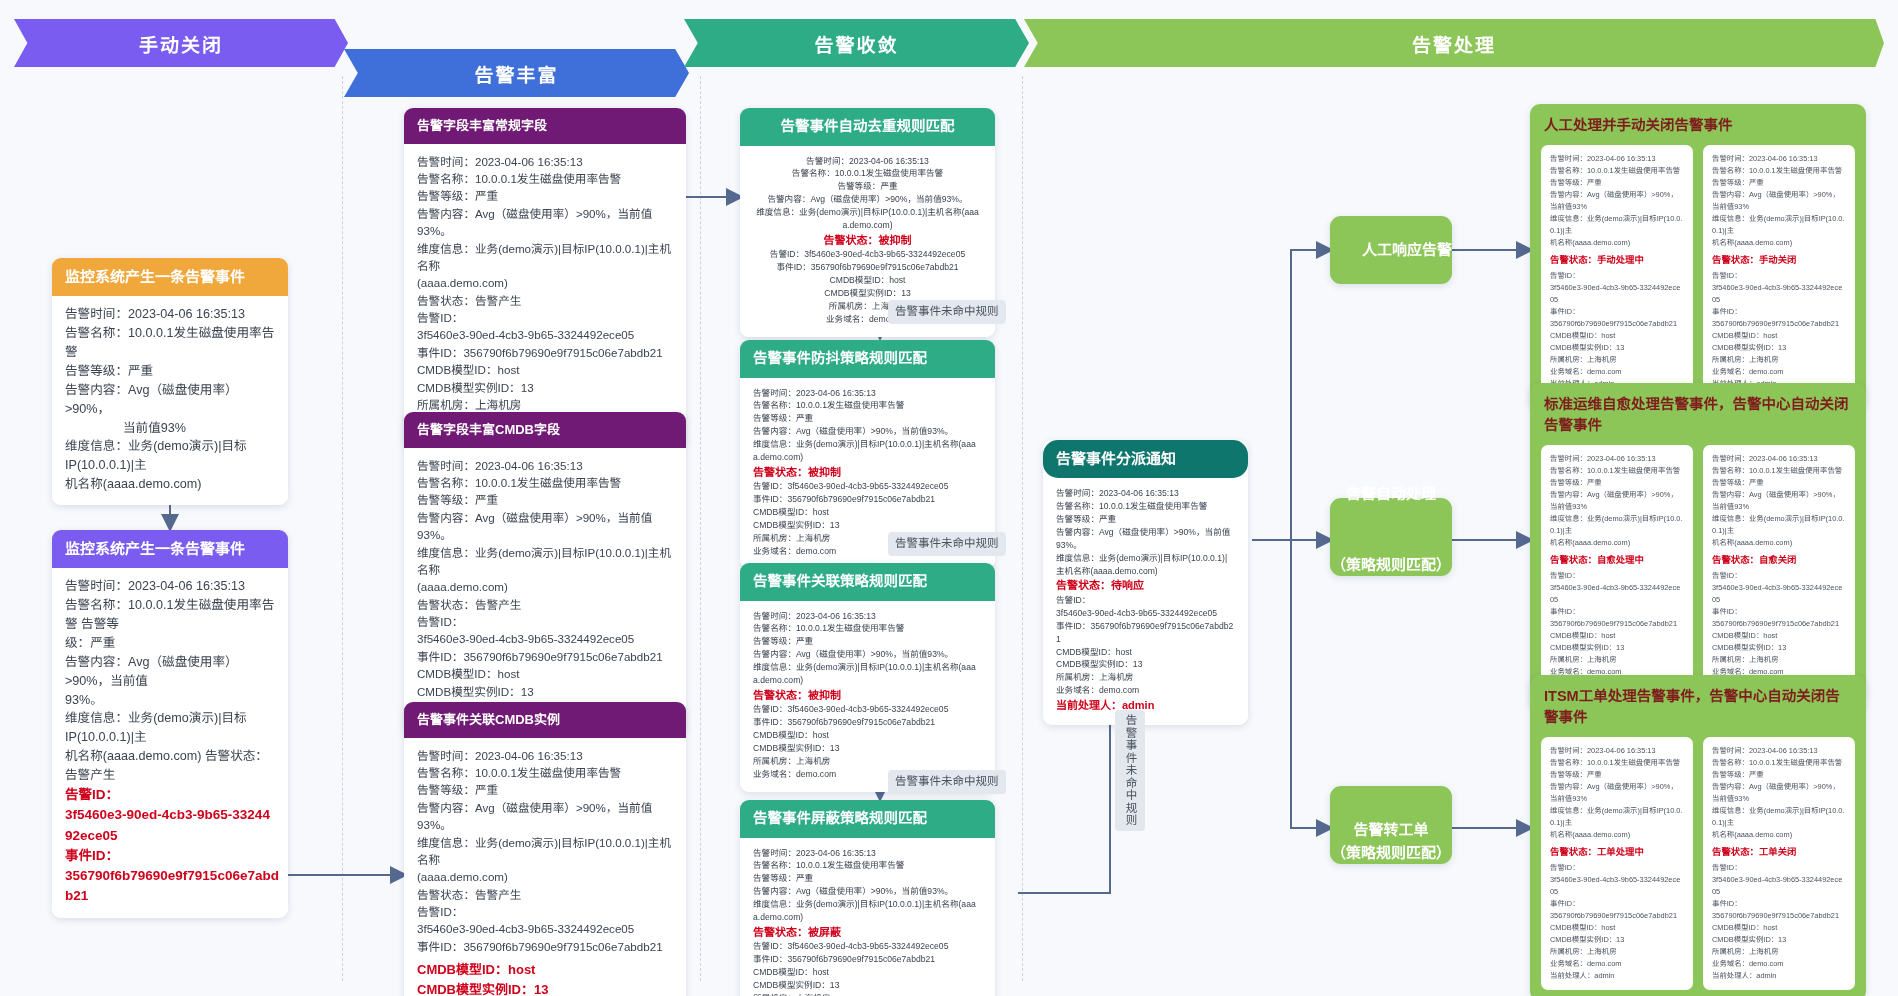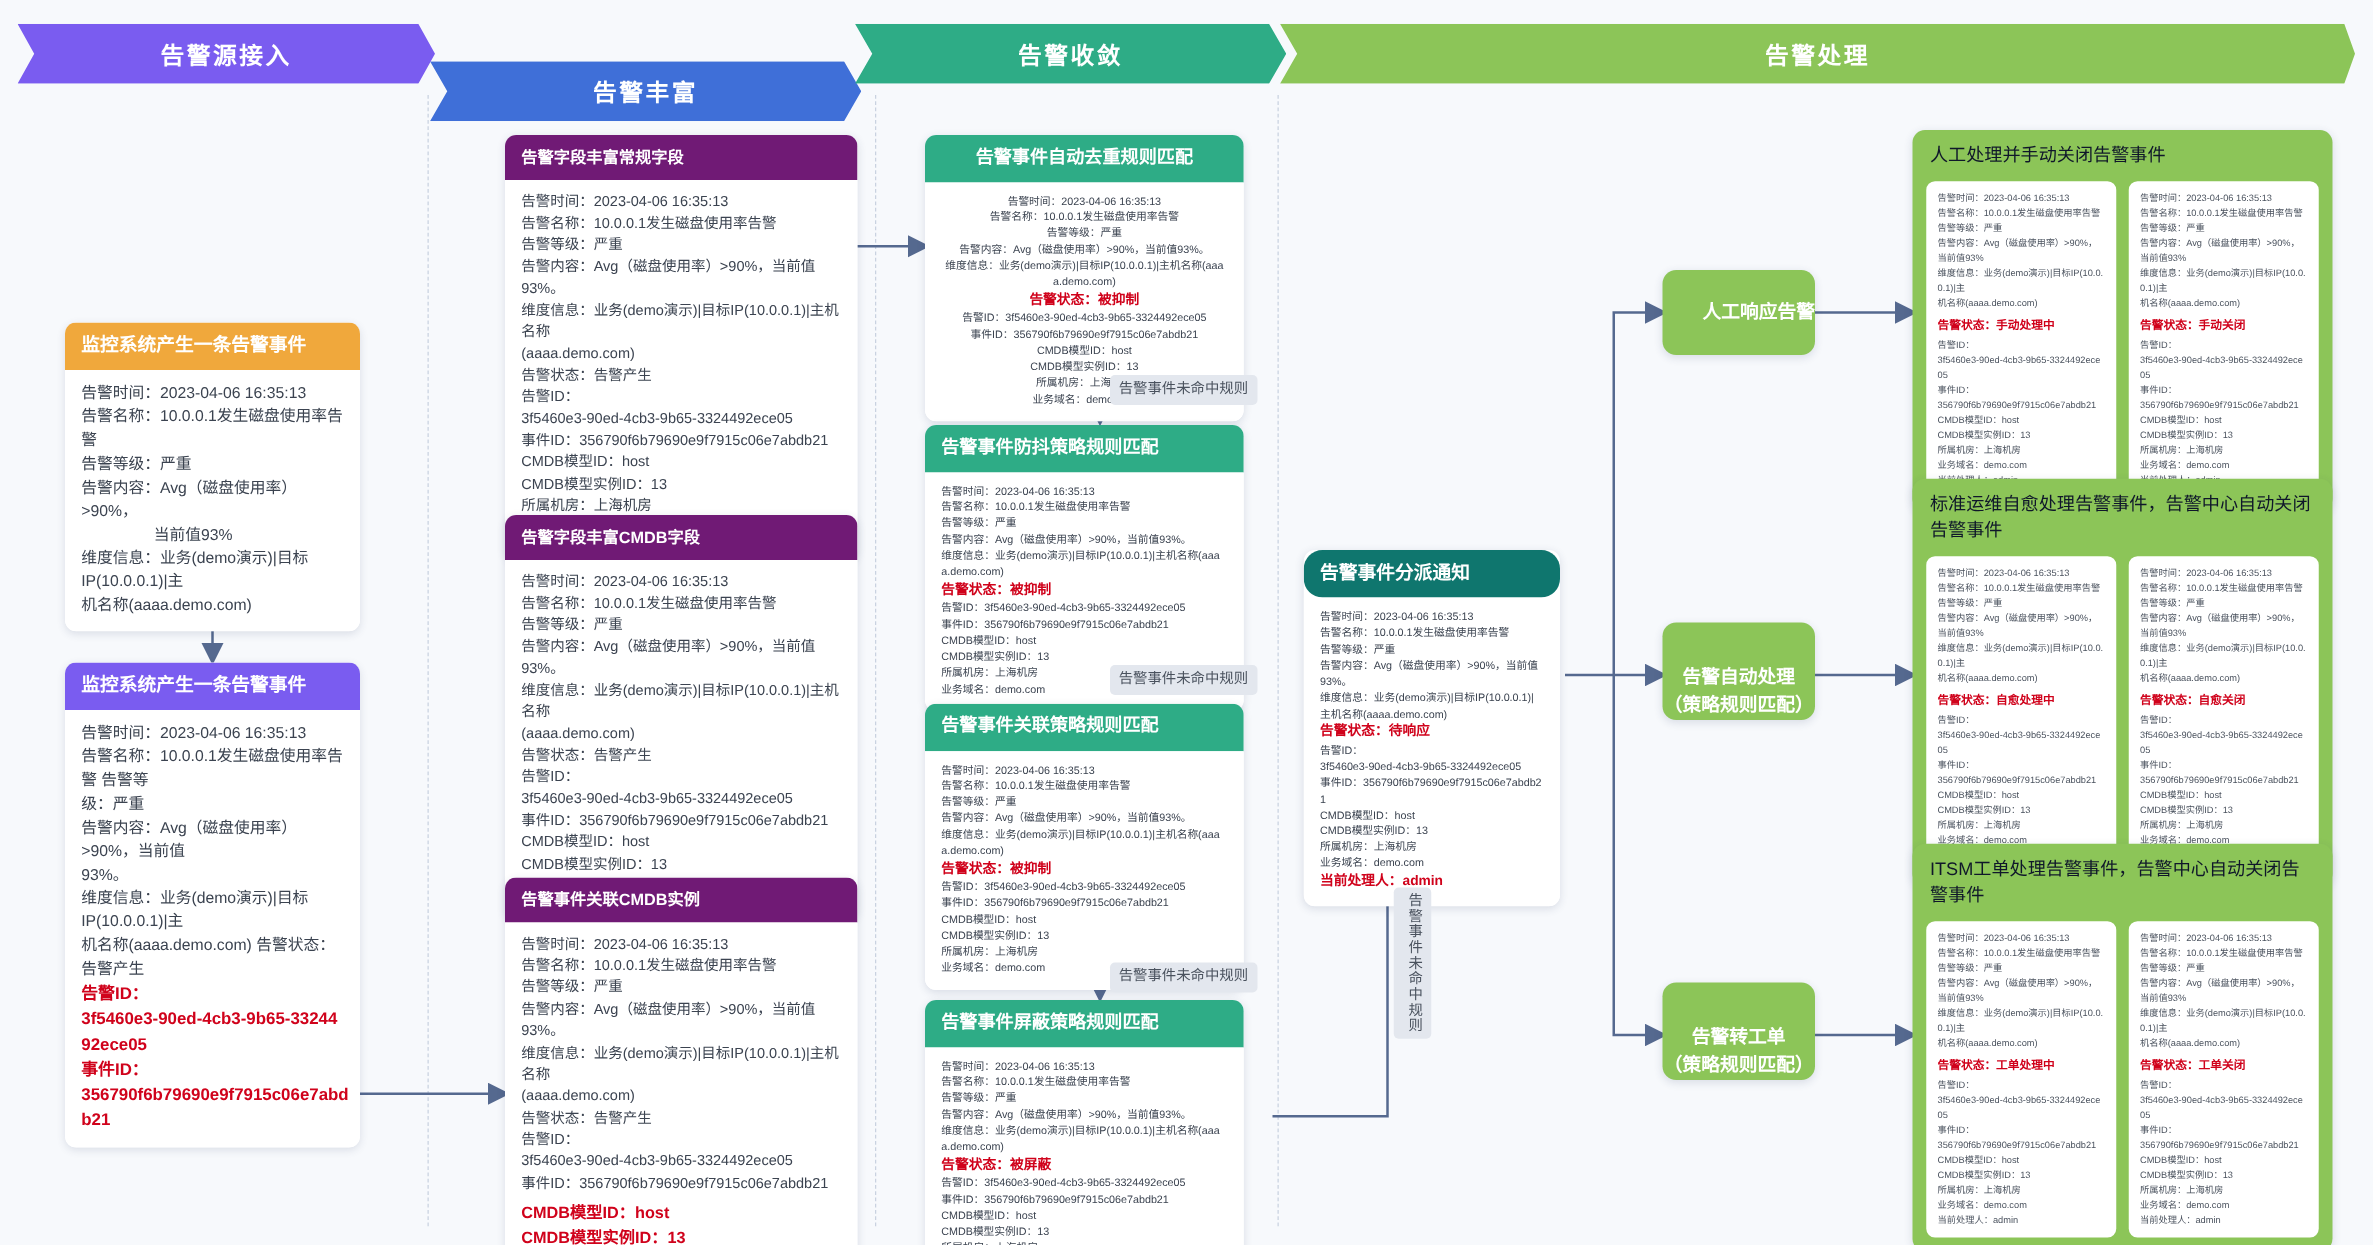--- a/index.html
+++ b/index.html
@@ -34,21 +34,21 @@
 
   
   .c-orange .hd{background:#f0a83c;font-size:15px;}
   .c-purple .hd{background:#7a5cf0;font-size:15px;}
   .c-blue  .hd{background:#701a75;font-size:13px;}
   .c-green .hd{background:#2eac86;font-size:14.5px;}
   .c-lgreen .hd{background:#0f766e;font-size:14px;border-radius:15px;}
 
   .outcome{position:absolute;border-radius:10px;background:#8cc558;
            box-shadow:0 2px 7px rgba(40,60,100,.14);overflow:hidden;}
-  .outcome .otitle{color:#0f172a;font-weight:normal;font-size:14.5px;padding:11px 14px 9px 14px;line-height:1.45;}
+  .outcome .otitle{color:#7f1d1d;font-weight:bold;font-size:14.5px;padding:11px 14px 9px 14px;line-height:1.45;}
   .outcome .panes{display:flex;gap:10px;padding:0 11px 11px 11px;}
   .outcome .pane{flex:1;background:#fff;border-radius:7px;padding:8px 9px;
                  font-size:7.4px;line-height:1.62;color:#4a525e;word-break:break-all;}
   .outcome .pane .st{color:#d0021b;font-weight:bold;font-size:9.4px;margin:3px 0;}
 
   .procbox{position:absolute;background:#8cc558;border-radius:11px;color:#fff;
            display:flex;align-items:center;justify-content:flex-end;text-align:center;
            font-size:15px;font-weight:bold;line-height:1.5;
            box-shadow:0 2px 7px rgba(40,60,100,.14);}
 
@@ -61,21 +61,21 @@
   .fs13{font-size:12.6px;}
   .fs12{font-size:11.6px;}
   .fs9 {font-size:8.6px;line-height:1.55;word-break:break-all;}
   .fs9 .st{font-size:11px;margin:3px 0;}
 </style>
 </head>
 <body>
 
 <div class="stage-bar">
   <div class="chev ch1">
-      <span>告警源接入</span>
+      <span>手动关闭</span>
     </div>
   <div class="chev ch2">
       <span>告警丰富</span>
     </div>
   <div class="chev ch4">
       <span>告警处理</span>
     </div>
   <div class="chev ch3">
       <span>告警收敛</span>
     </div>
@@ -307,21 +307,21 @@
     <div class="hl st">当前处理人：admin</div>
   </div>
 </div>
 
 <div class="conn vert" style="left:1115px;top:710px;">告警事件未命中规则</div>
 
 <div class="procbox" style="left:1330px;top:216px;width:122px;height:68px;">
   <span>人工响应告警</span>
 </div>
 
-<div class="procbox" style="left:1330px;top:498px;width:122px;height:78px;flex-direction:column;">
+<div class="procbox" style="left:1330px;top:498px;width:122px;height:78px;flex-direction:column;gap:48px;">
   <span>告警自动处理</span>
   <span>（策略规则匹配）</span>
 </div>
 
 <div class="procbox" style="left:1330px;top:786px;width:122px;height:78px;flex-direction:column;">
   <span>告警转工单</span>
   <span>（策略规则匹配）</span>
 </div>
 
 <div class="outcome" style="left:1530px;top:104px;width:336px;">

